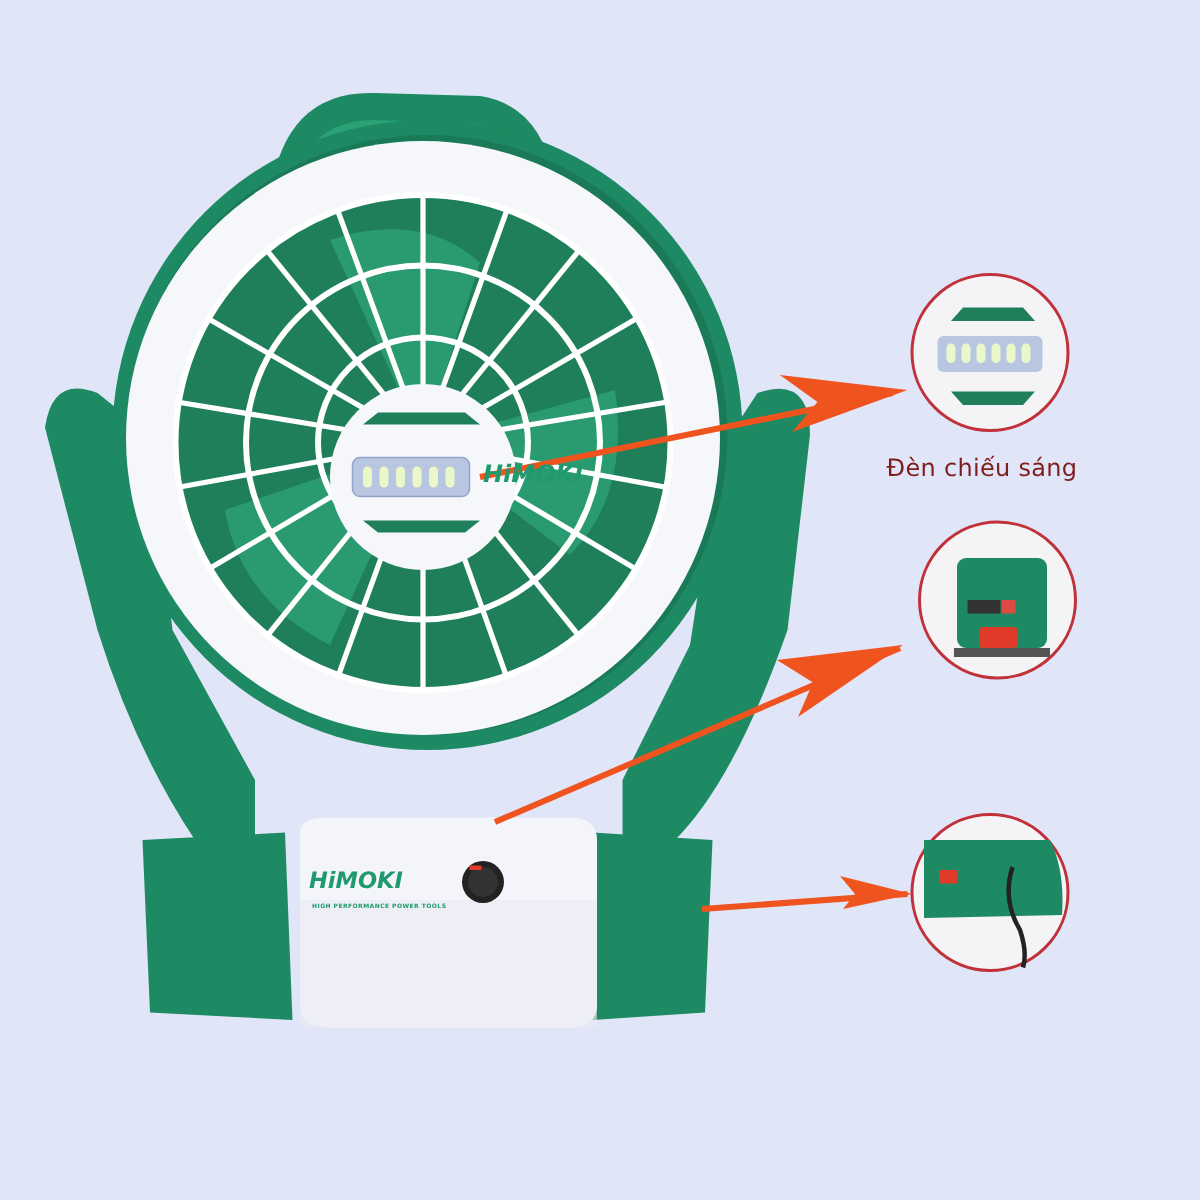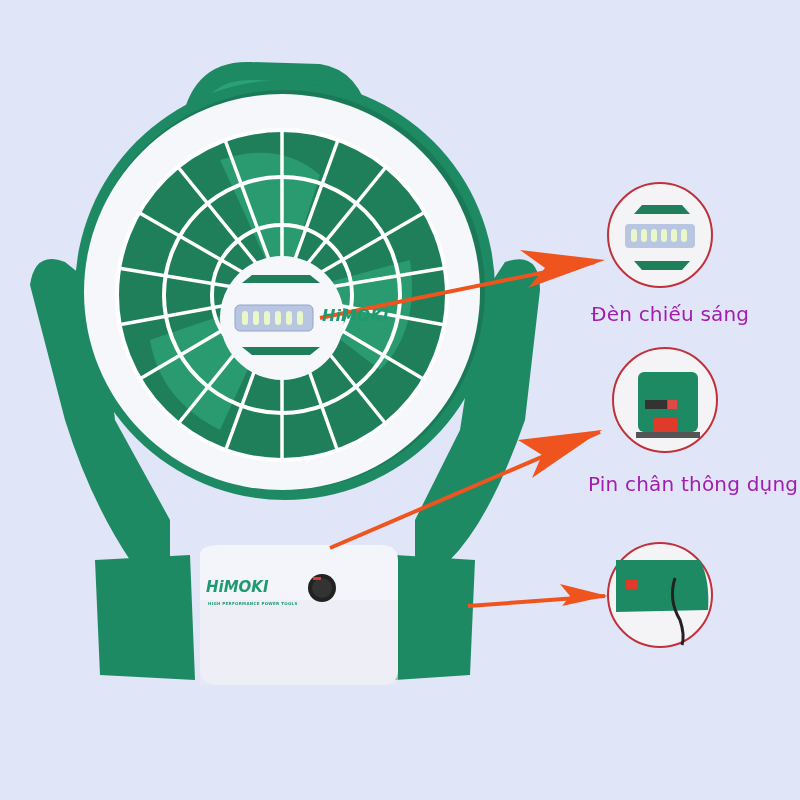--- a/index.html
+++ b/index.html
@@ -1,18 +1,18 @@
 <!DOCTYPE html>
 <html><head>
 <meta charset="utf-8">
 <style>
   html, body { margin:0; padding:0; }
   body { width:800px; height:800px; background:#e1e5f8; position:relative; overflow:hidden; font-family:"DejaVu Sans", sans-serif; }
   .stage { position:absolute; left:0; top:0; width:760px; height:800px;margin-left:20px; }
-  .label { position:absolute; color:#a21caf; font-size:20px; letter-spacing:0.2px; white-space:nowrap; }
+  .label { position:absolute; color:#7f1d1d; font-size:16px; letter-spacing:0.2px; white-space:nowrap; }
   .brand { position:absolute; color:#1f9a6e; font-weight:bold; font-style:italic; font-family:"DejaVu Sans", sans-serif; }
   .tagline { position:absolute; color:#1f9a6e; font-size:4px; letter-spacing:0.3px; font-weight:bold; }
 </style>
 </head>
 <body>
 
 <div class="stage">
 <svg width="800" height="800" viewBox="0 0 800 800" xmlns="http://www.w3.org/2000/svg">
 
   <path d="M160 130 Q170 60 230 62 L300 64 Q340 70 350 120 L365 150 L150 160 Z" fill="#1e8a63"></path>
@@ -121,14 +121,13 @@
     <rect x="606" y="580" width="12" height="9" fill="#e03a2a"></rect>
     <path d="M655 578 Q648 600 660 620 Q665 635 662 645" stroke="#222" stroke-width="3" fill="none"></path>
   </g>
 </svg>
 
   <div class="brand" style="left:302px;top:306px;font-size:16px;">HiMOKI</div>
   <div class="brand" style="left:186px;top:578px;font-size:15px;">HiMOKI</div>
   <div class="tagline" style="left:188px;top:601px;">HIGH PERFORMANCE POWER TOOLS</div>
 
   <div class="label" style="left:571px;top:302px;">Đèn chiếu sáng</div>
-  <div class="label" style="left:568px;top:472px;">Pin chân thông dụng</div>
 </div>
 
 </body></html>

